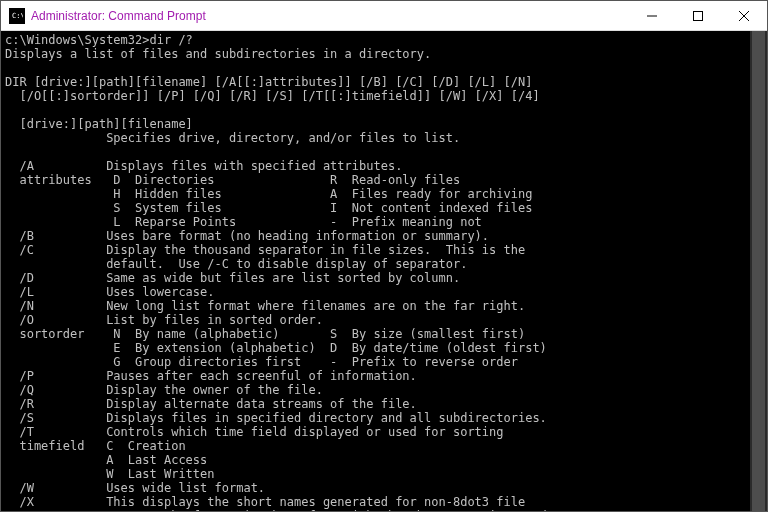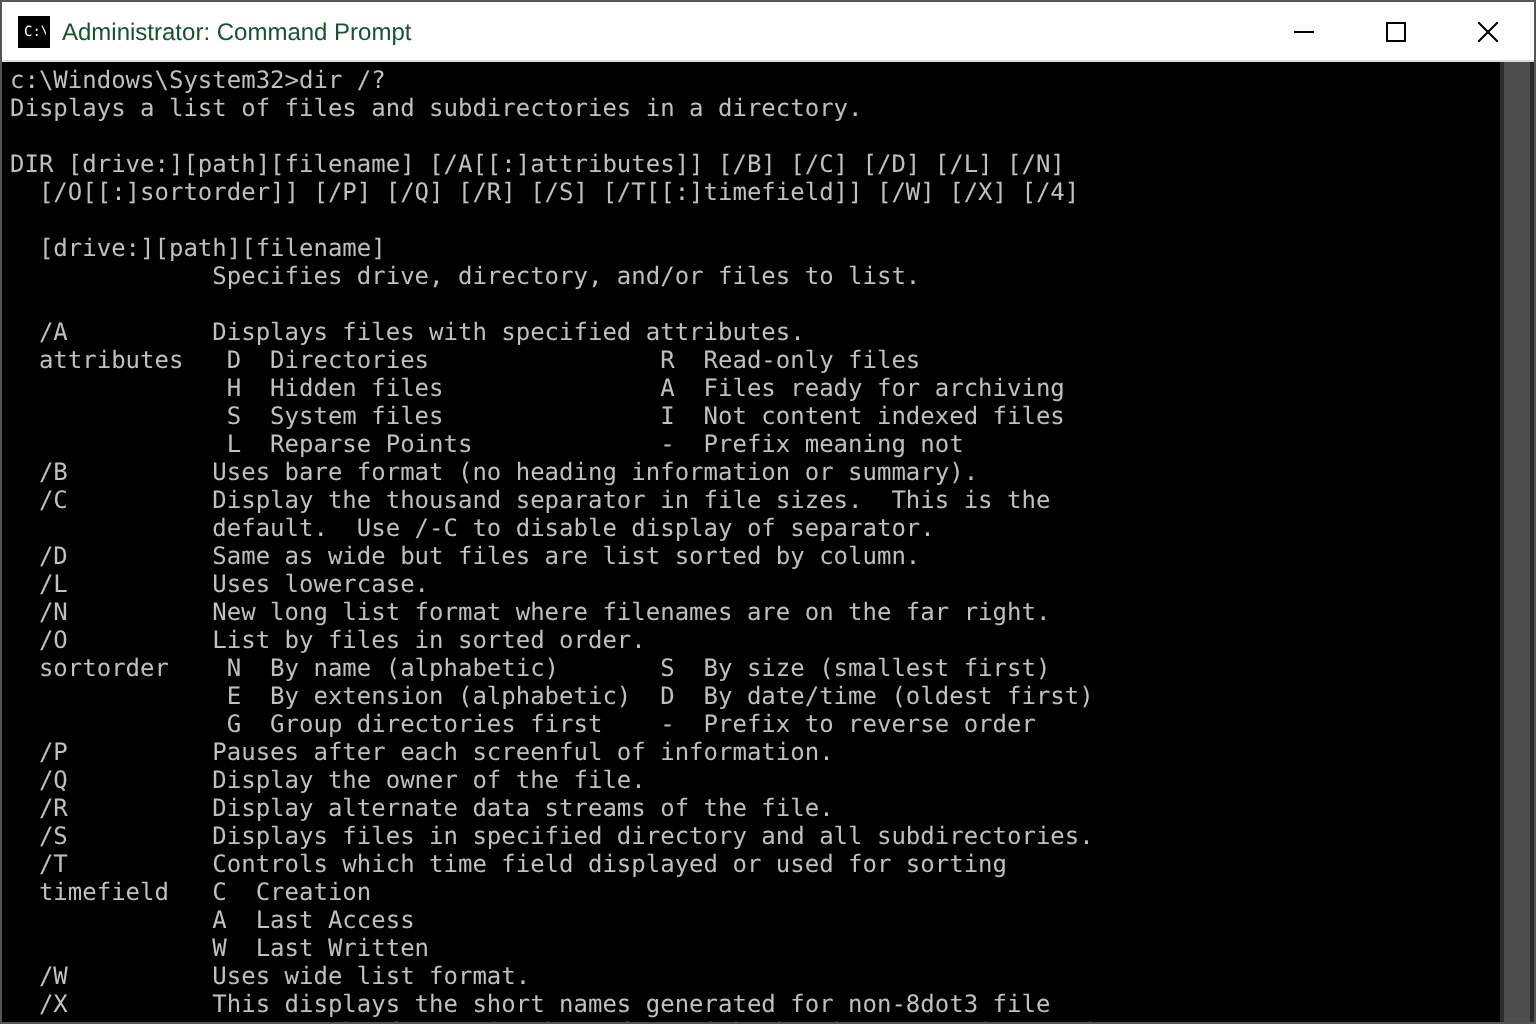--- a/index.html
+++ b/index.html
@@ -24,21 +24,21 @@
     margin: 0 6px 0 8px;
     display: inline-flex;
     align-items: center;
     justify-content: center;
     background: #000;
   }
   .titlebar .app-icon svg { display:block; }
   .titlebar .title {
     flex: 1;
     font-size: 12px;
-    color: #14532d;
+    color: #a21caf;
   }
   .win-controls { display: flex; height: 100%; }
   .win-btn {
     width: 46px;
     height: 100%;
     display: flex;
     align-items: center;
     justify-content: center;
   }
   .win-btn svg { display:block; }

